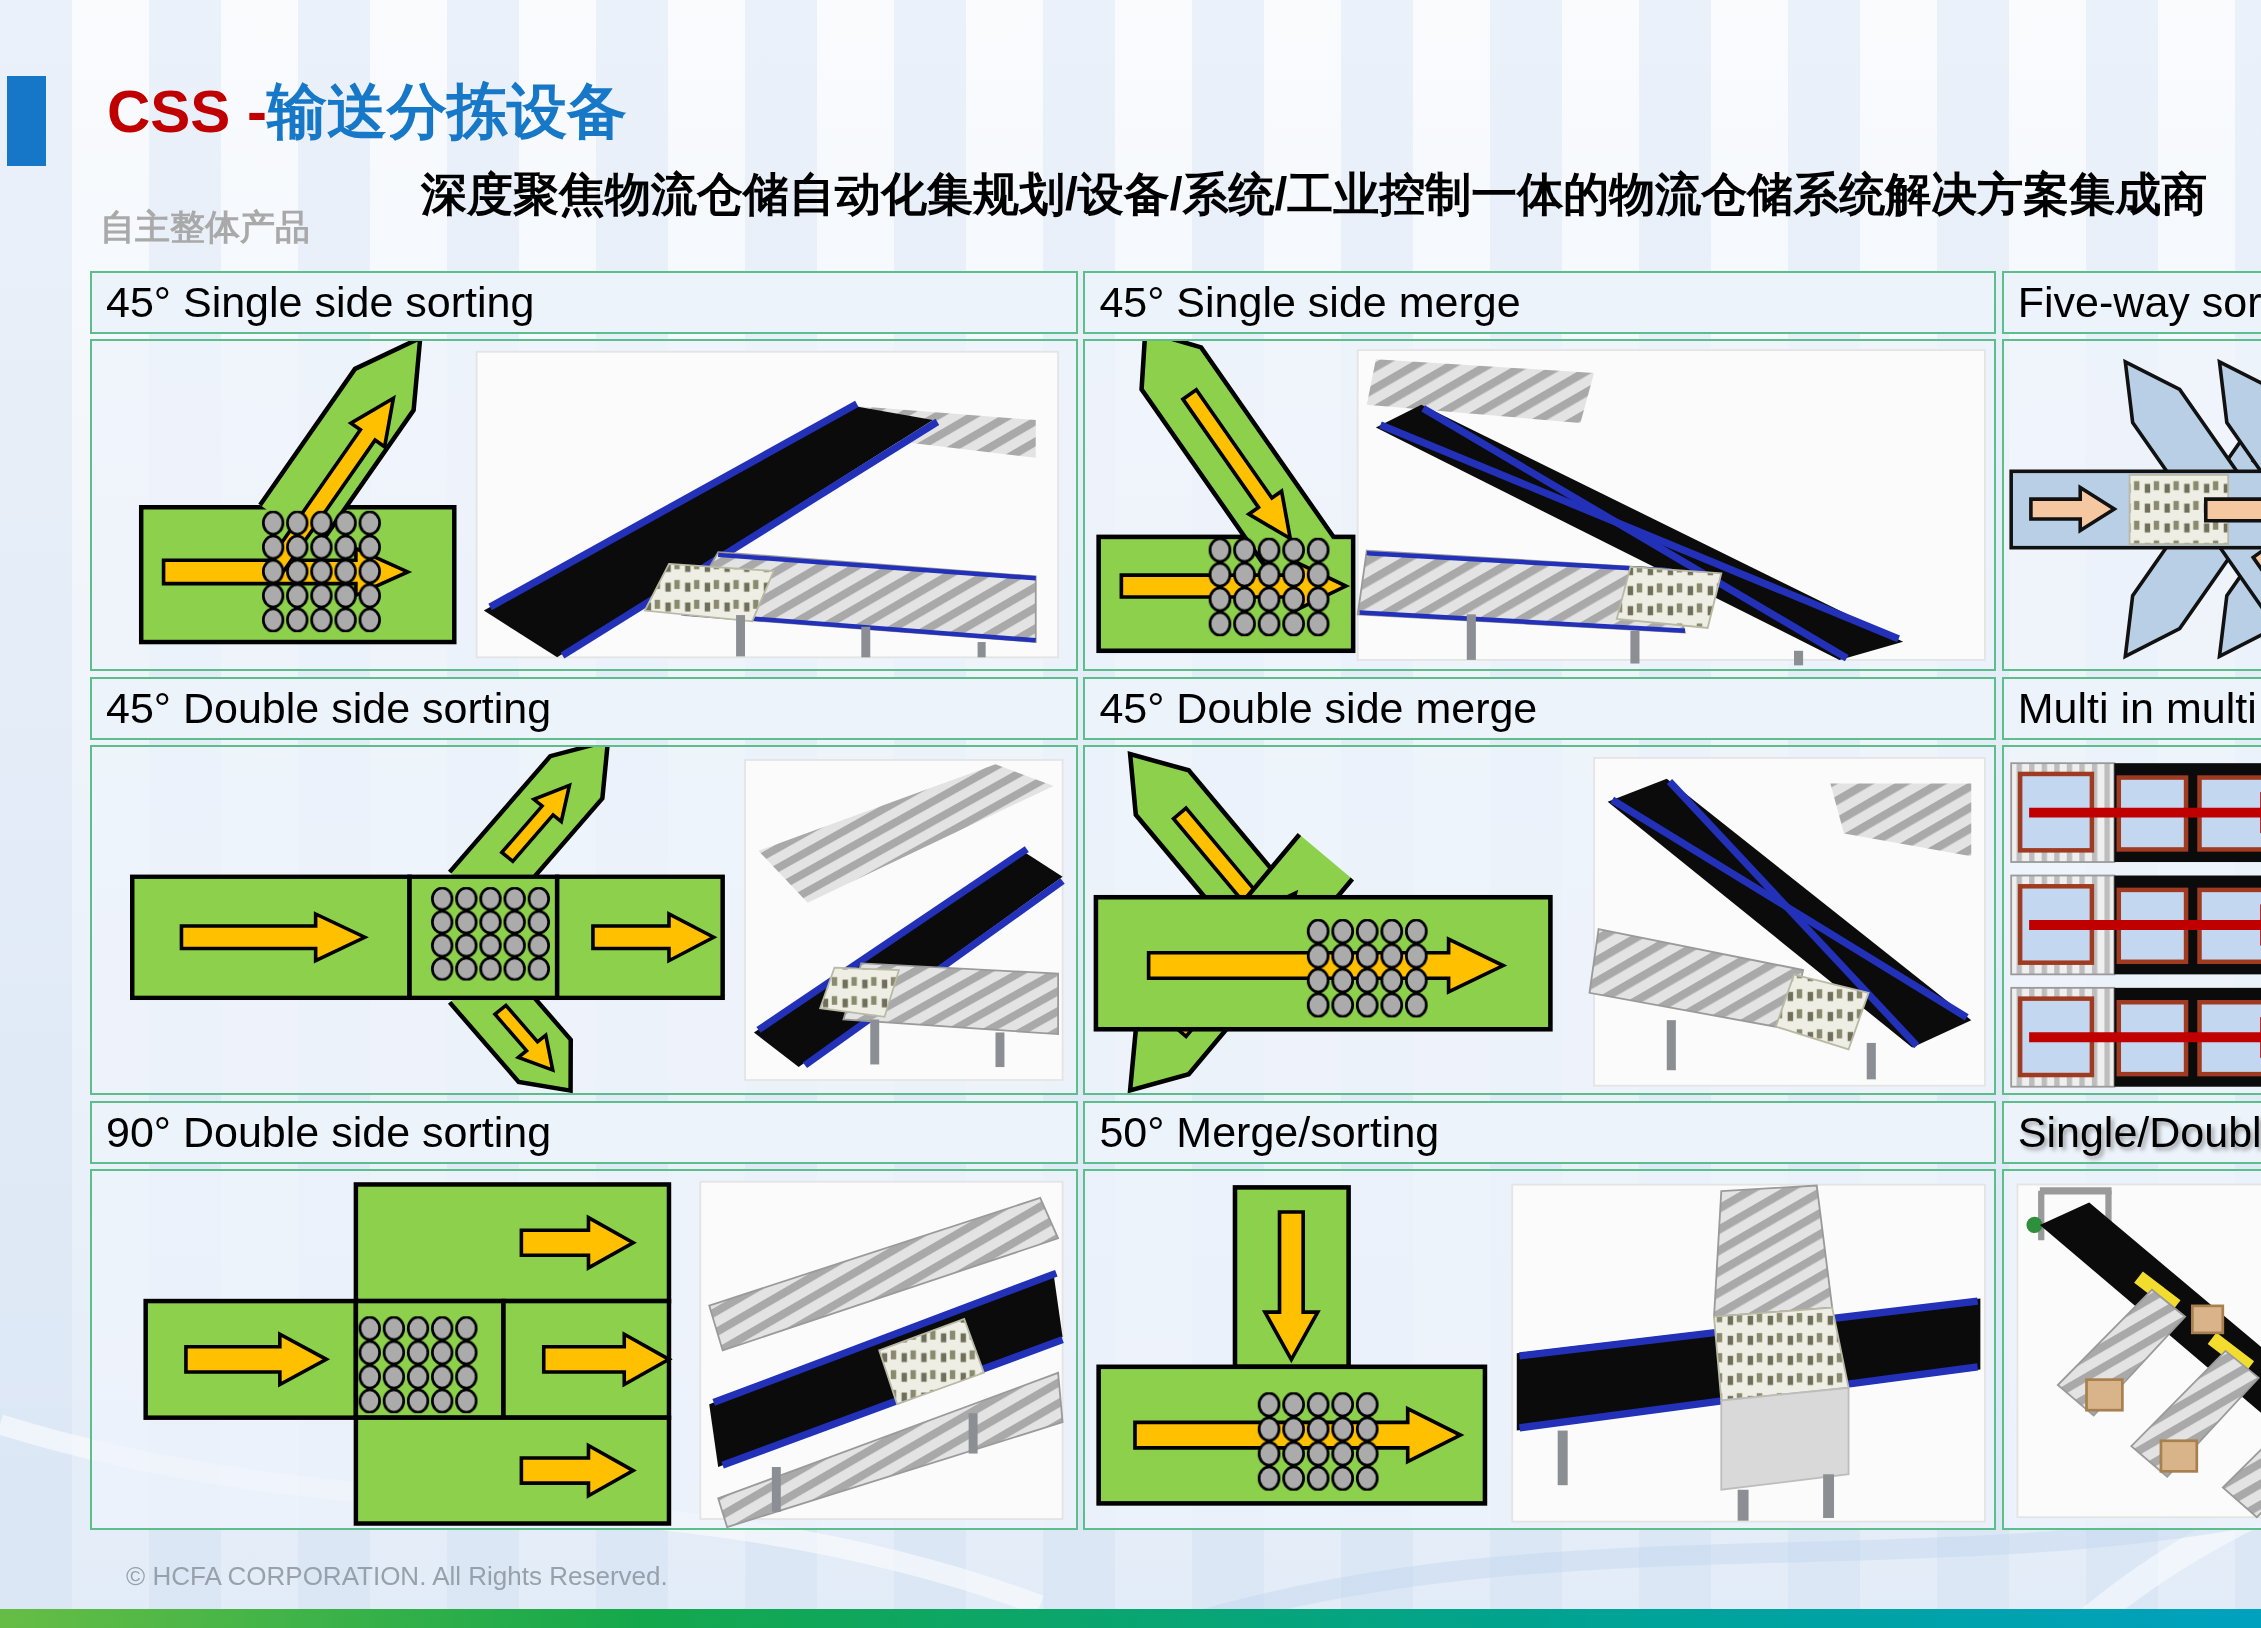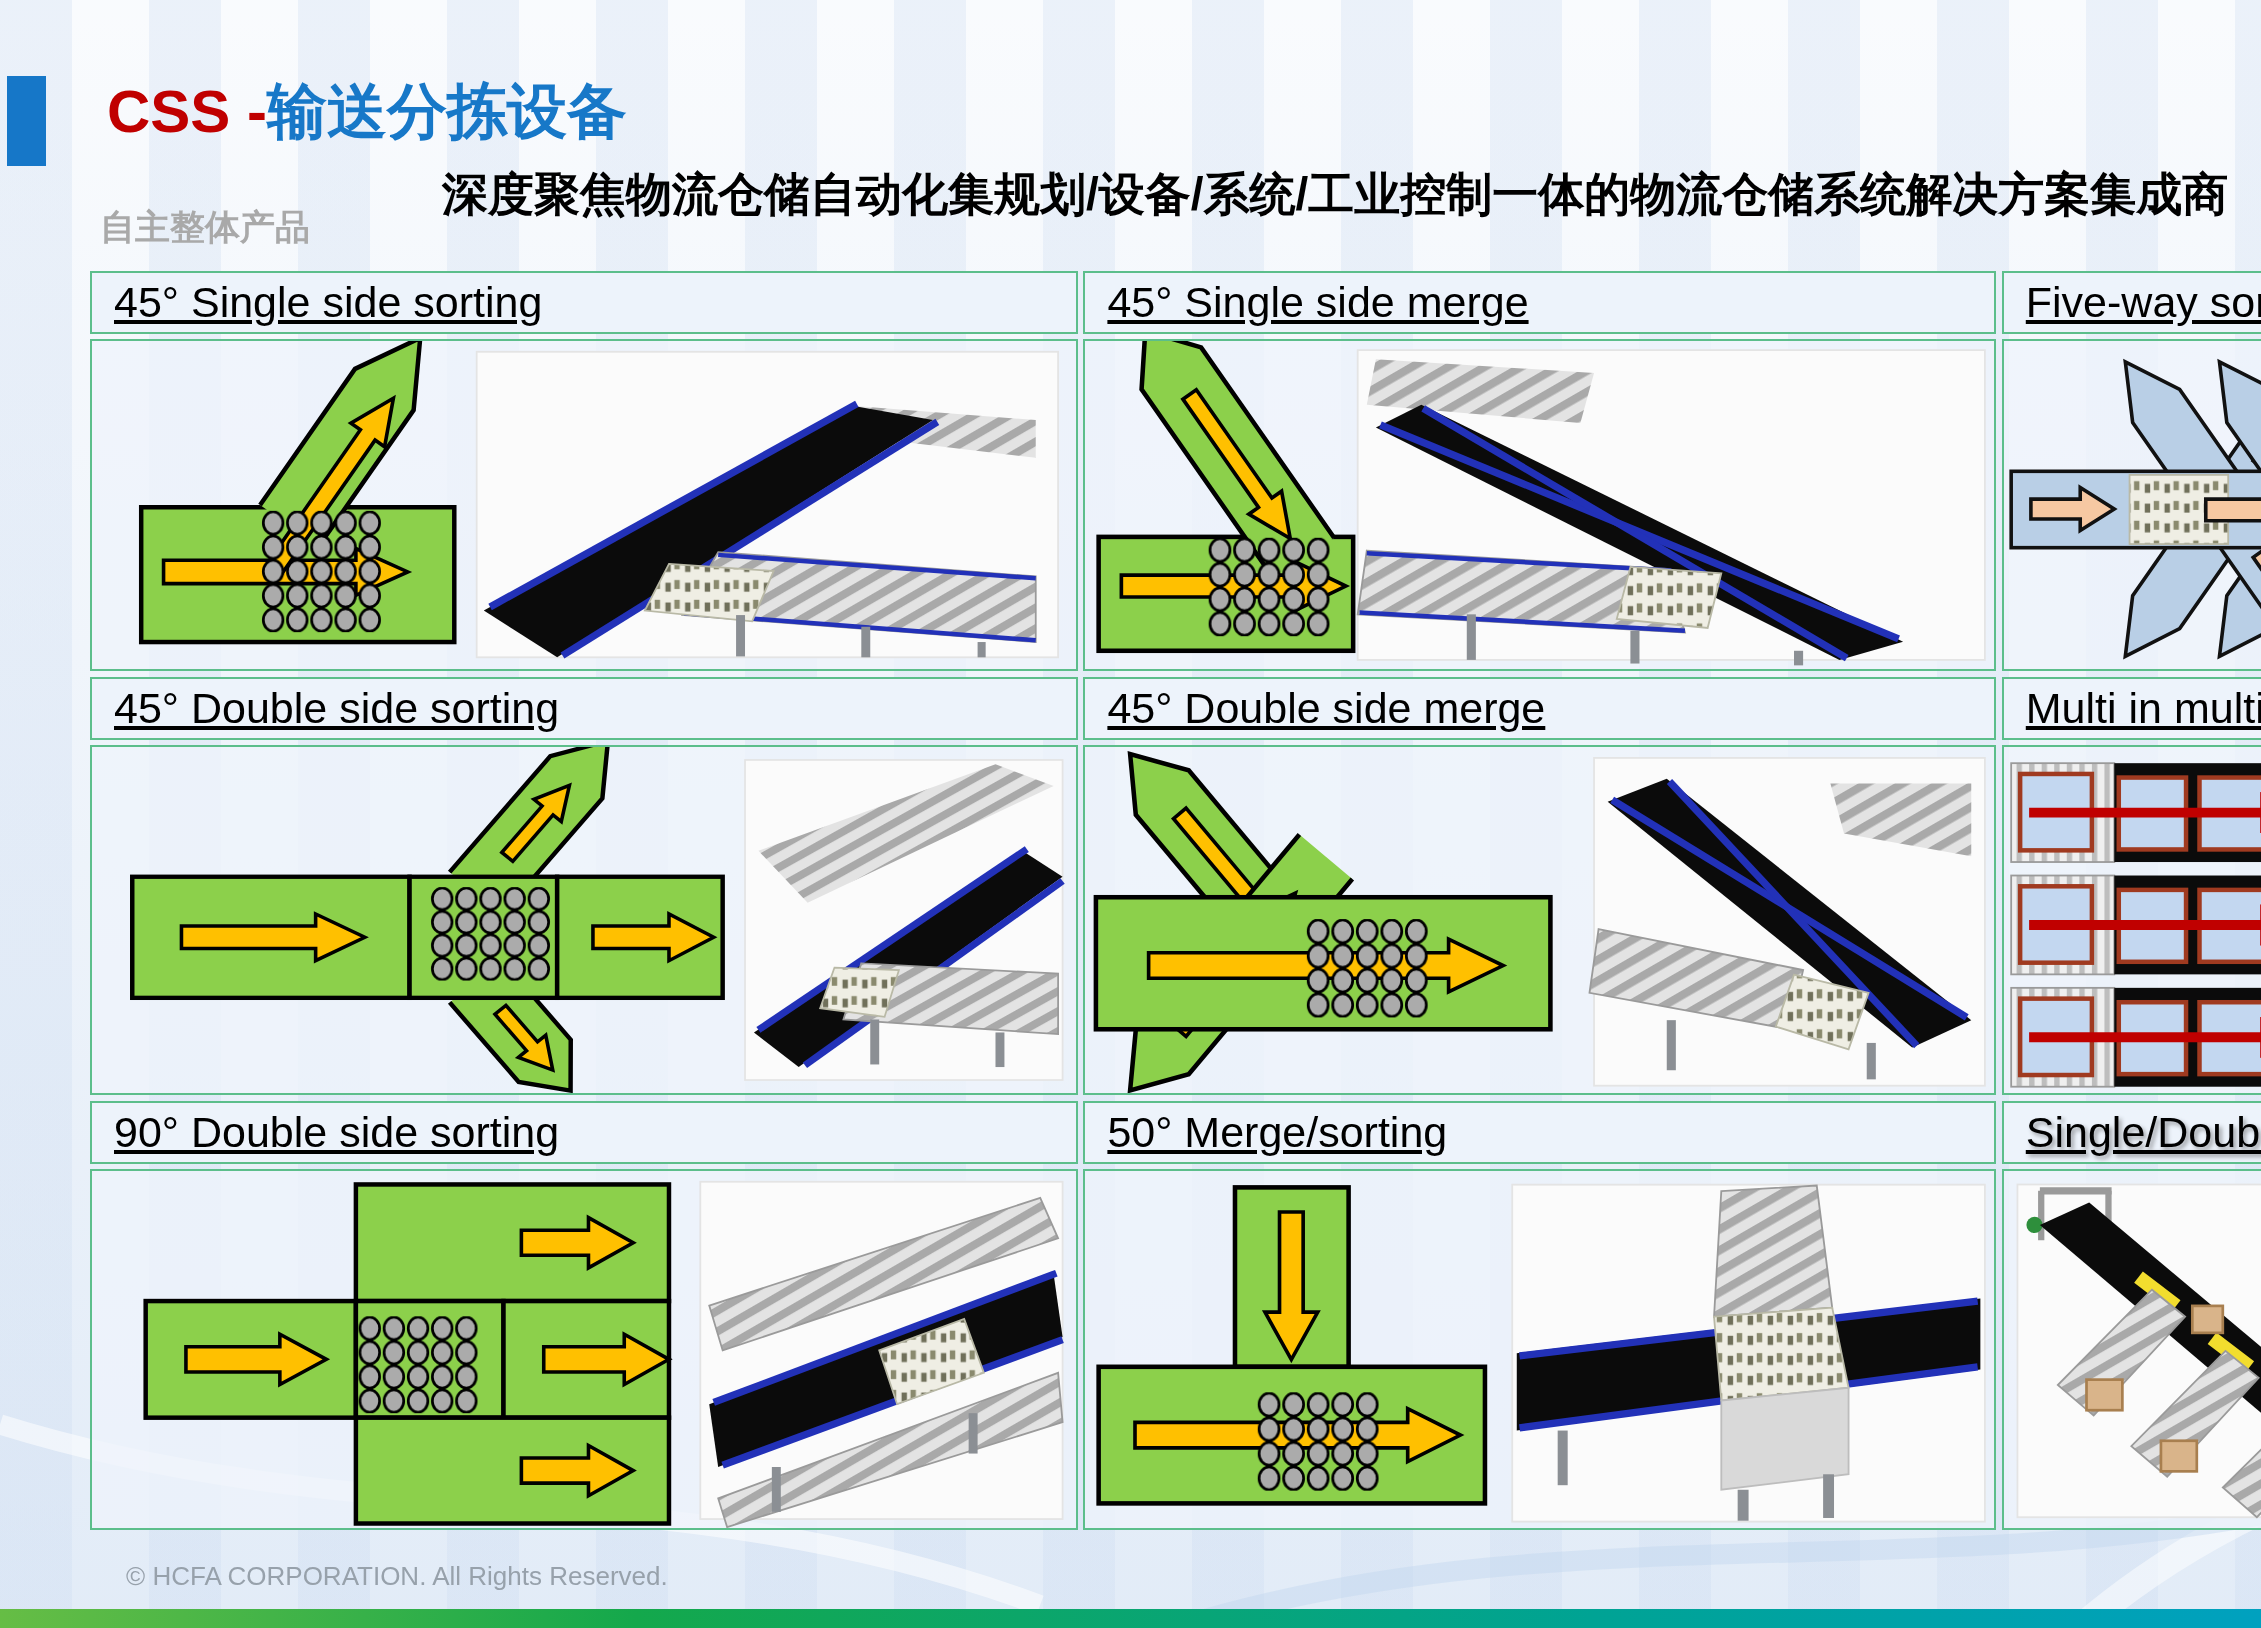--- a/index.html
+++ b/index.html
@@ -8,27 +8,27 @@
     background-color:#ecf2fa;
     background-image:
       repeating-linear-gradient(90deg, rgba(202,218,240,.30) 0 72px, rgba(255,255,255,0) 72px 149px),
       linear-gradient(180deg, rgba(255,255,255,.70) 0%, rgba(222,233,246,.70) 100%);
     overflow:hidden;}
   .decor{position:absolute;left:0;top:0;width:2894px;height:1628px;pointer-events:none;}
   .accent-bar{position:absolute;left:7.2px;top:76px;width:39px;height:90px;background:#1677C8;}
   .page-title{position:absolute;left:68px;top:72px;font-size:60px;font-weight:bold;white-space:nowrap;}
   .page-title .t-red{color:#C00000;margin-left:39px;}
   .page-title .t-blue{color:#1778C8;}
-  .subtitle{position:absolute;left:442px;top:164px;font-size:46px;font-weight:bold;color:#000;white-space:nowrap;}
+  .subtitle{position:absolute;left:421px;top:164px;font-size:46px;font-weight:bold;color:#000;white-space:nowrap;}
   .side-label{position:absolute;left:100px;top:204px;font-size:35px;font-weight:bold;color:#A9A9A9;white-space:nowrap;}
   .grid{position:absolute;left:90px;top:271px;width:2741px;
     display:grid;grid-template-columns:988px 913px 829px;
     grid-template-rows:63px 332px 63px 350px 63px 361px;gap:5.4px;}
   .hd,.cc{border:2.7px solid #5CBE8B;box-sizing:border-box;}
-  .hd{background:#EDF3FB;display:flex;align-items:center;padding-left:22px;font-size:43px;color:#000;white-space:nowrap;text-decoration:underline;}
+  .hd{background:#EDF3FB;display:flex;align-items:center;padding-left:14px;font-size:43px;color:#000;white-space:nowrap;}
   .hd.shadowed{text-shadow:2.7px 2.7px 4.5px rgba(50,50,50,.45);}
   .cc{background:rgba(238,243,251,.78);position:relative;}
   .cc svg{position:absolute;left:0;top:0;width:100%;height:100%;}
   .copyright{position:absolute;left:84px;top:1561px;font-size:26px;color:#97A1AB;margin-left:42px;}
   .bottom-bar{position:absolute;left:0;top:1609px;width:2894px;height:19.4px;
     background:linear-gradient(90deg,#66BD45 0%,#14A84C 22%,#00A394 55%,#009FE8 100%);}
   
   .gr{fill:#8CD04B;stroke:#000;stroke-width:5;}
   .yw{fill:#FFC000;stroke:#000;stroke-width:4;}
   .bl{fill:#B9CFE6;stroke:#111;stroke-width:4;}

